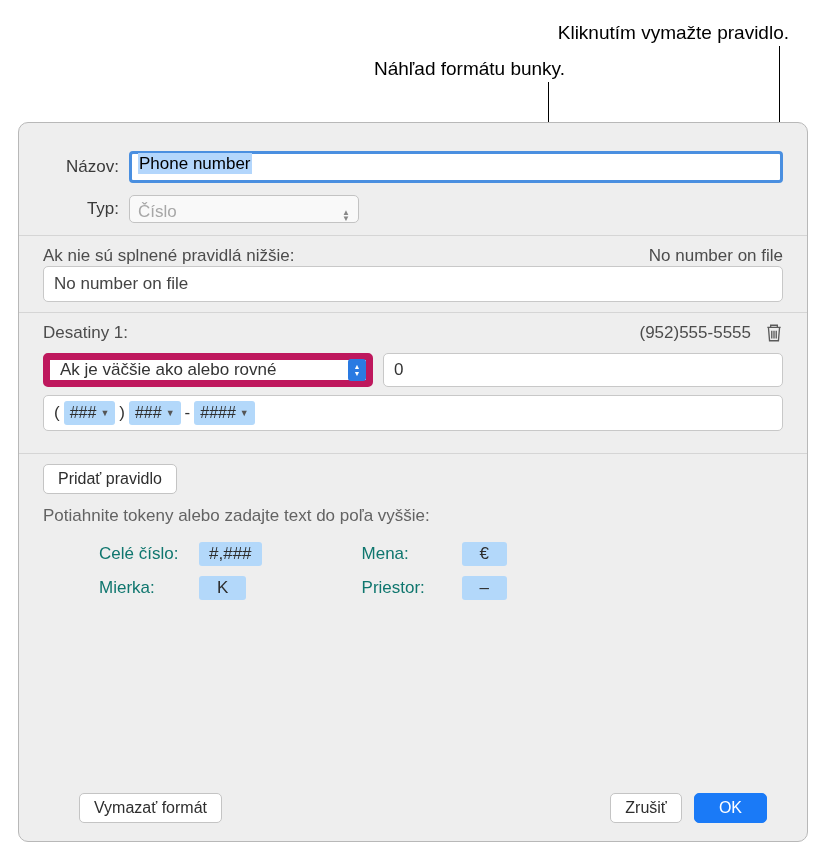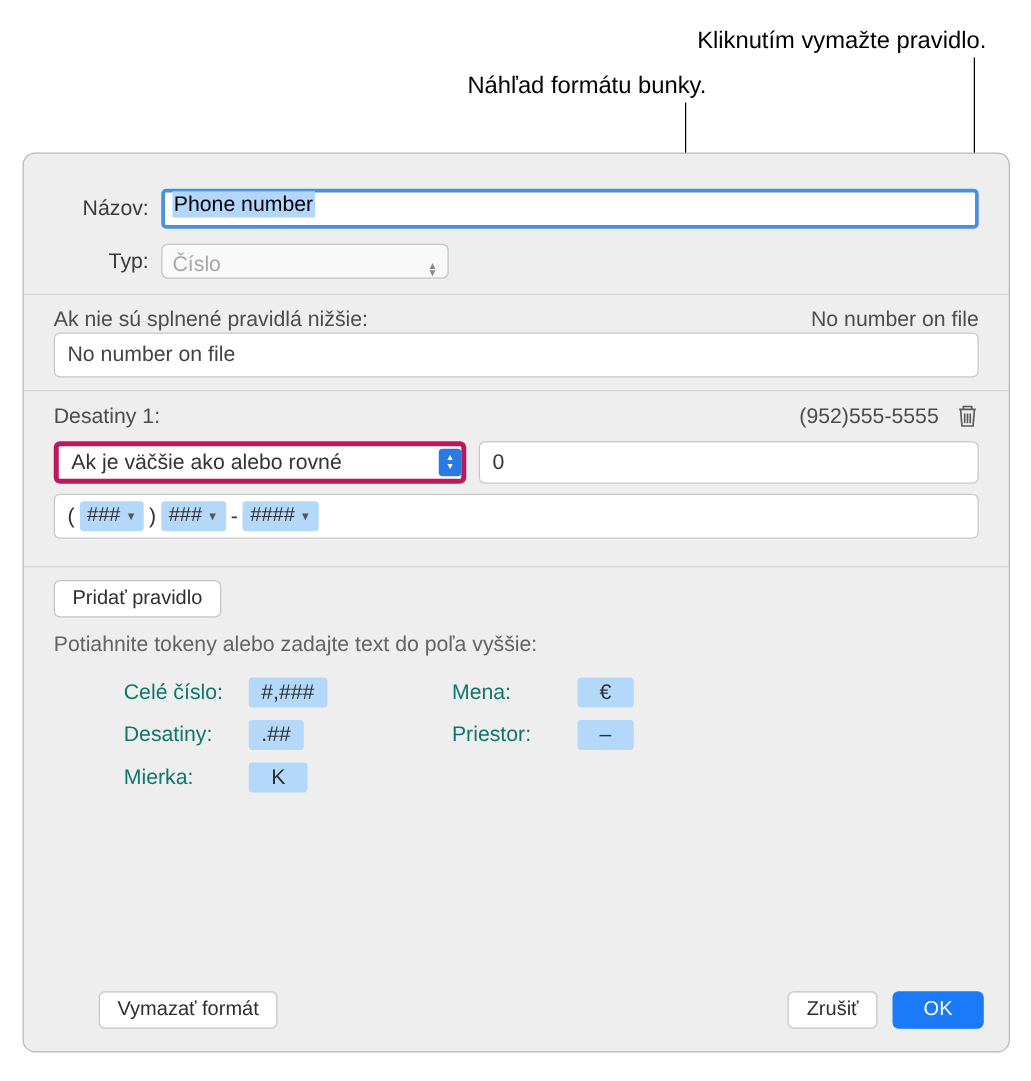--- a/index.html
+++ b/index.html
@@ -120,21 +120,21 @@
       width: 18px;
       height: 20px;
     }
     .rule-row {
       display: flex;
       gap: 10px;
       margin-bottom: 8px;
     }
     .popup-select {
       height: 34px;
-      border: 4px solid #be185d;
+      border: 7px solid #be185d;
       border-radius: 5px;
       background: #fff;
       padding: 0 0 0 10px;
       font-size: 17px;
       color: #333;
       display: flex;
       align-items: center;
       justify-content: space-between;
       gap: 8px;
     }
@@ -241,21 +241,21 @@
       border-radius: 3px;
       padding: 2px 10px;
       font-size: 17px;
       color: #2e2e2e;
       display: inline-block;
     }
     .footer {
       position: absolute;
       bottom: 18px;
       left: 24px;
-      right: 20px;
+      right: 40px;
       display: flex;
       justify-content: space-between;
       align-items: flex-start;
       padding-left: 36px;
     }
     .footer-right {
       display: flex;
       gap: 12px;
     }
   </style>
@@ -349,24 +349,20 @@
 
   <div class="instructions">Potiahnite tokeny alebo zadajte text do poľa vyššie:</div>
 
   <div class="token-grid">
     <div class="token-col">
       <div class="token-row">
         <div class="token-label">Celé číslo:</div>
         <div class="token-big">#,###</div>
       </div>
       <div class="token-row">
-        <div class="token-label">Desatiny:</div>
-        <div class="token-big">.##</div>
-      </div>
-      <div class="token-row">
         <div class="token-label">Mierka:</div>
         <div class="token-big" style="padding:2px 18px;">K</div>
       </div>
     </div>
     <div class="token-col">
       <div class="token-row">
         <div class="token-label">Mena:</div>
         <div class="token-big" style="padding:2px 18px;">€</div>
       </div>
       <div class="token-row">

